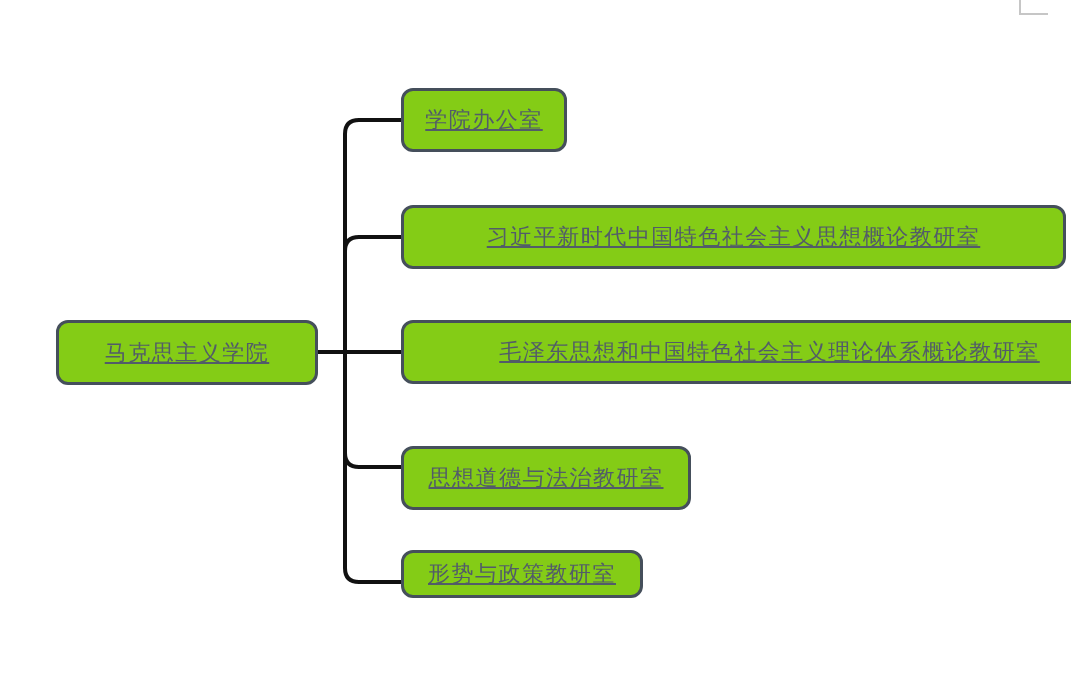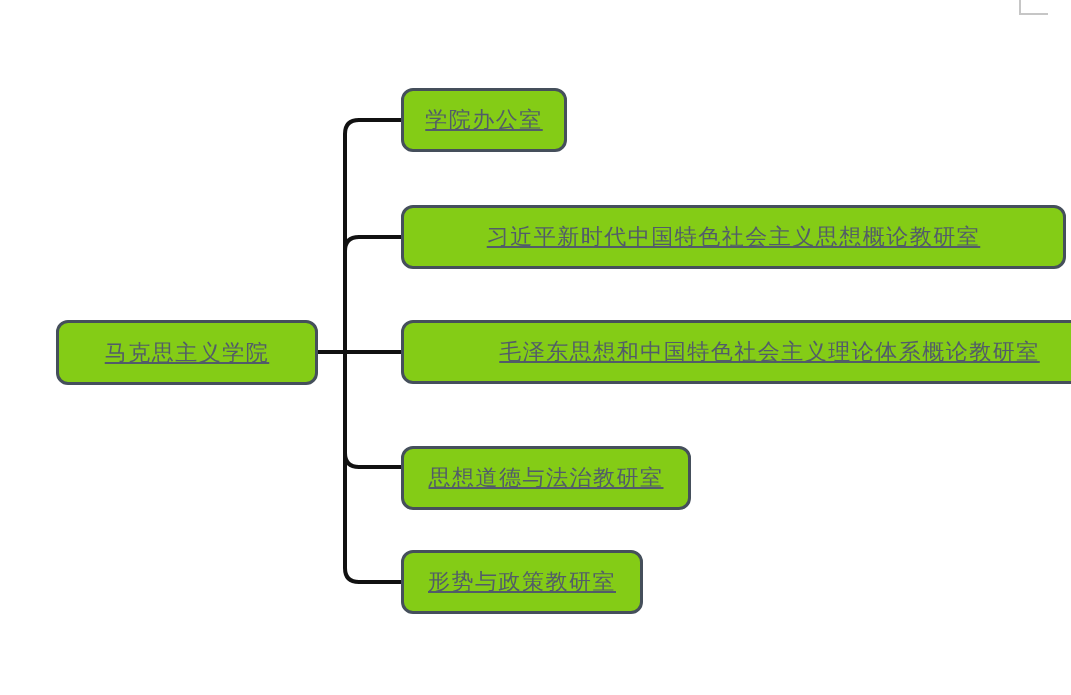--- a/index.html
+++ b/index.html
@@ -38,21 +38,21 @@
     white-space: nowrap;
     cursor: default;
     z-index: 2;
     text-decoration: underline;
   }
   .node.root { left: 56px;  top: 320px; width: 262px; height: 65px; }
   .node.c0   { left: 401px; top: 88px;  width: 166px; height: 64px; }
   .node.c1   { left: 401px; top: 205px; width: 665px; height: 64px; }
   .node.c2   { left: 401px; top: 320px; width: 737px; height: 64px; }
   .node.c3   { left: 401px; top: 435px; width: 290px; height: 64px; margin-top: 11px; }
-  .node.c4   { left: 401px; top: 550px; width: 242px; height: 64px; }
+  .node.c4   { left: 401px; top: 550px; width: 242px; height: 48px; }
   .panel-corner {
     position: absolute;
     top: -4px;
     left: 1019px;
     width: 27px;
     height: 17px;
     border-left: 2px solid #c6c6c6;
     border-bottom: 2px solid #c6c6c6;
     background: #ffffff;
     z-index: 1;

